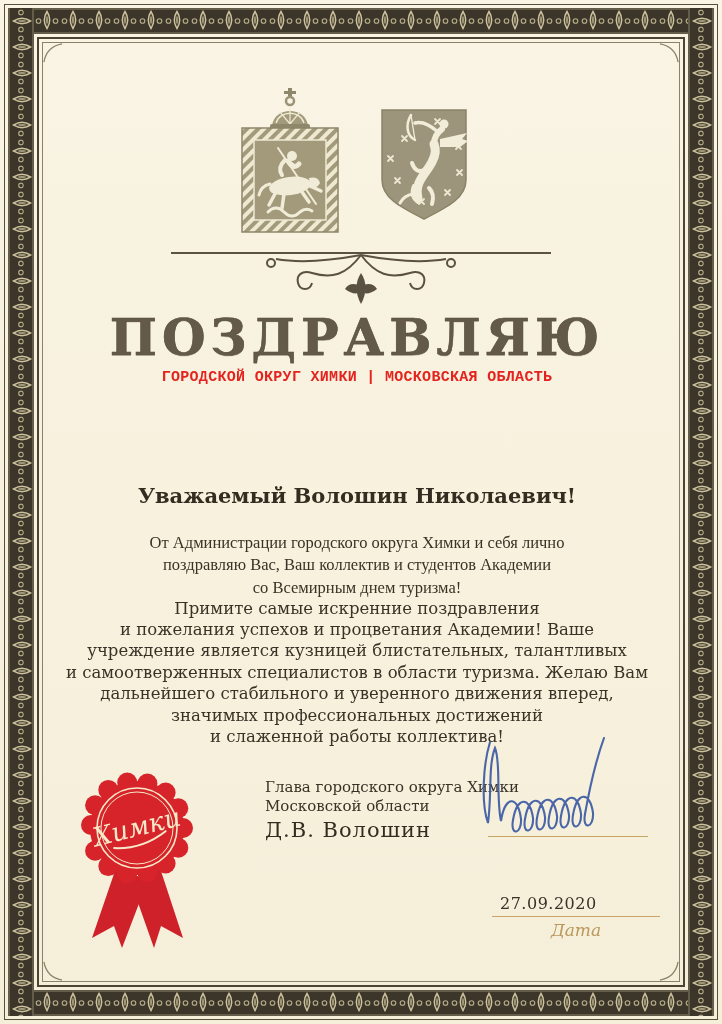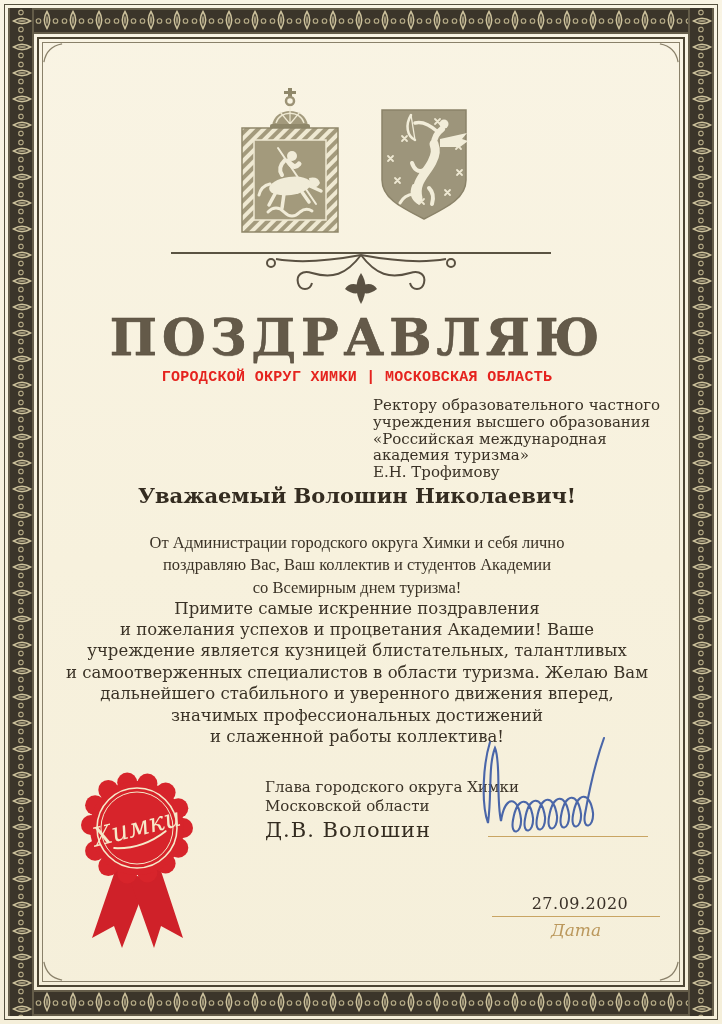--- a/index.html
+++ b/index.html
@@ -53,21 +53,21 @@
 
   .signer{left:265px;top:778px;}
   .signer-position{font-size:15px;line-height:18.5px;white-space:pre-line;}
   .signer-name{font-size:21px;margin-top:3px;letter-spacing:1px;color:#342c20;}
 
   .signature-svg{left:474px;top:733px;}
   .sig-underline{left:488px;top:836px;width:160px;height:1px;background:#c9a563;}
   .sig-label{left:488px;top:840px;width:160px;text-align:center;
     font-style:italic;font-size:17px;color:#bb985c;}
 
-  .date-value{left:500px;top:894px;width:160px;text-align:center;
+  .date-value{left:500px;top:894px;width:160px;text-align:left;
     font-size:16px;letter-spacing:.5px;color:#3a3128;}
   .date-underline{left:492px;top:916px;width:168px;height:1px;background:#c9a563;}
   .date-label{left:492px;top:920px;width:168px;text-align:center;
     font-style:italic;font-size:17px;color:#bb985c;}
 
   .seal-svg{left:70px;top:768px;}
 </style>
 </head>
 <body>
 
@@ -222,25 +222,20 @@
       </g>
       <path d="M115 20 C109 29 109 40 115 51 C121 40 121 29 115 20 Z" fill="#5a5142"></path>
       <path d="M115 33 q-11 -5 -16 3 q9 7 16 3 Z" fill="#5a5142"></path>
       <path d="M115 33 q11 -5 16 3 q-9 7 -16 3 Z" fill="#5a5142"></path>
     </svg>
   </div>
 
   <div class="abs center title">ПОЗДРАВЛЯЮ</div>
   <div class="abs center subtitle">ГОРОДСКОЙ ОКРУГ ХИМКИ | МОСКОВСКАЯ ОБЛАСТЬ</div>
 
-  <div class="abs addressee">Ректору образовательного частного
-учреждения высшего образования
-«Российская международная
-академия туризма»
-Е.Н. Трофимову</div>
 
   <div class="abs center salutation">Уважаемый Волошин Николаевич!</div>
   <p class="abs center para para1">От Администрации городского округа Химки и себя лично
 поздравляю Вас, Ваш коллектив и студентов Академии
 со Всемирным днем туризма!</p>
   <p class="abs center para para2">Примите самые искренние поздравления
 и пожелания успехов и процветания Академии! Ваше
 учреждение является кузницей блистательных, талантливых
 и самоотверженных специалистов в области туризма. Желаю Вам
 дальнейшего стабильного и уверенного движения вперед,

